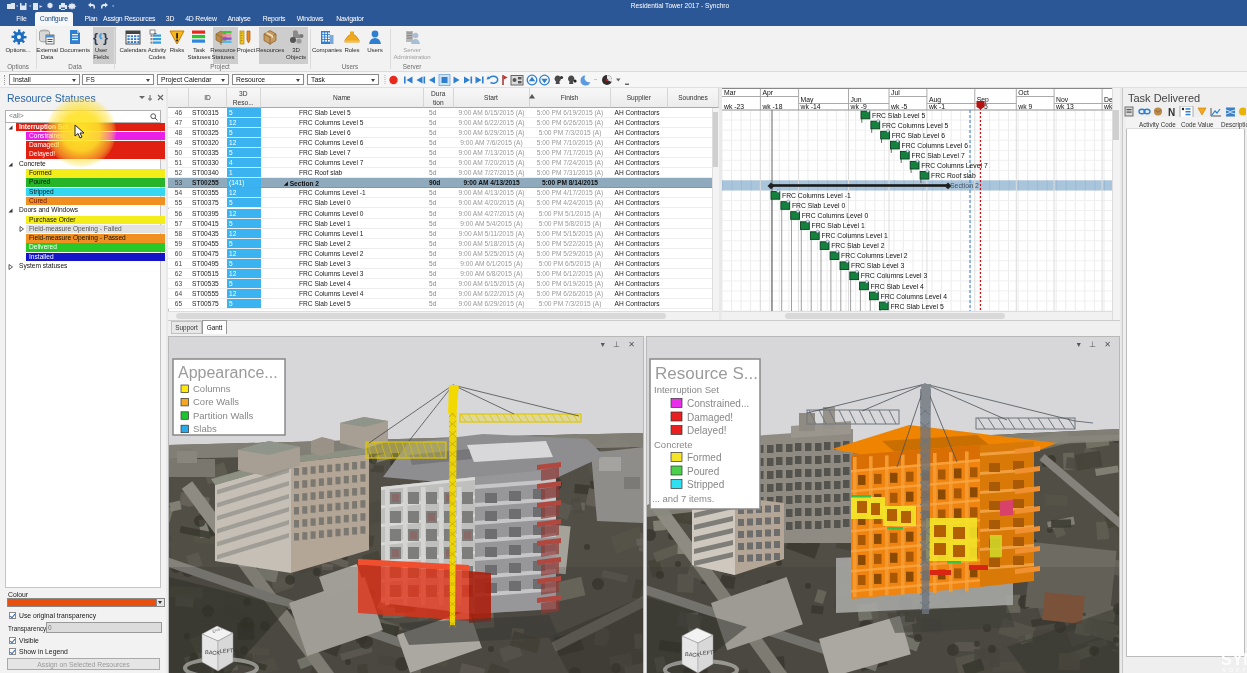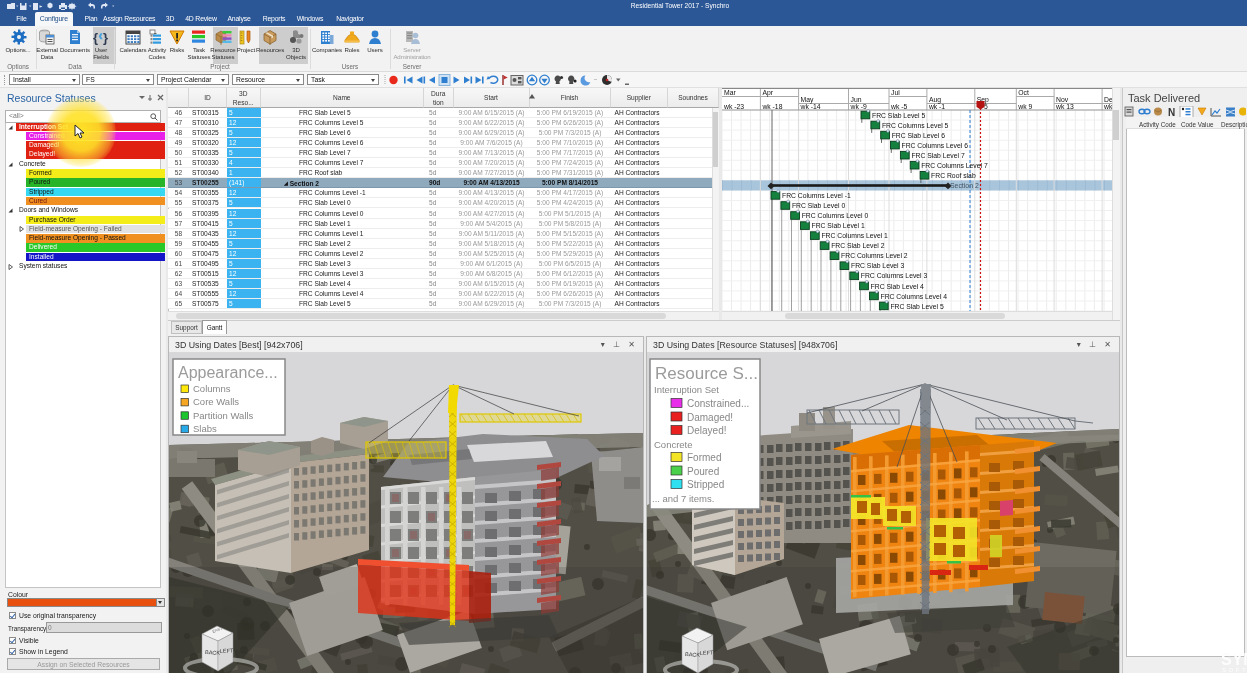--- a/index.html
+++ b/index.html
@@ -789,21 +789,20 @@
 <line x1="158.2" y1="221.7" x2="158.2" y2="223" stroke="#777" stroke-width="0.7"></line>
       <rect x="157.4" y="214.1" width="8.8" height="7.6" fill="#15813f" stroke="#0a3c1e" stroke-width="0.9"></rect>
       <circle cx="164.6" cy="213.8" r="1.4" fill="#d8eef8" stroke="#557" stroke-width="0.4"></circle>
       <text x="168.4" y="220.5" font-size="6.8" fill="#111">FRC Slab Level 5</text>
 </svg>
 <div class="abs" style="left:722px;top:311px;width:390px;height:9px;background:#f1f1f1;border-top:1px solid #ddd"></div>
 <div class="abs" style="left:785px;top:312.5px;width:220px;height:6px;background:#d9d9d9;border-radius:3px"></div>
 <div class="abs" style="left:1112px;top:88px;width:8px;height:232px;background:#f3f3f3;border-left:1px solid #ddd"></div>
 <div class="abs" style="left:1113px;top:110px;width:6px;height:30px;background:#cfcfcf"></div>
 <div class="abs" style="left:168px;top:336px;width:476px;height:337px;background:#d7d7d9;border:1px solid #b8b8b8">
-<div class="w3dh">3D Using Dates [Best] [942x706]</div>
 <svg class="abs" style="left:0;top:16px" width="474" height="321" viewBox="0 16 474 321">
 <defs>
           <clipPath id="gndL">
             <polygon points="0,108 160,104 300,100 474,96 474,337 0,337"></polygon>
           </clipPath>
         </defs>
 <g clip-path="url(#gndL)">
 <rect x="0" y="90" width="474" height="250" fill="#504e45"></rect>
 <rect x="140" y="131" width="25" height="7" fill="#787568" transform="rotate(-18 140 131)" opacity="0.85"></rect>
           <rect x="268" y="315" width="14" height="7" fill="#3a382f" transform="rotate(-19 268 315)" opacity="0.85"></rect>
@@ -1305,21 +1304,20 @@
 <polygon points="33,297 48,289 64,296 49,304" fill="#f2f2f2" stroke="#999" stroke-width="0.5"></polygon>
 <polygon points="33,297 49,304 49,334 33,325" fill="#e6e6e6" stroke="#999" stroke-width="0.5"></polygon>
 <polygon points="49,304 64,296 64,325 49,334" fill="#d8d8d8" stroke="#999" stroke-width="0.5"></polygon>
 <text x="36" y="317" font-size="5.5" fill="#333" transform="rotate(3 36 317)">BACK</text>
 <text x="51" y="316" font-size="5.5" fill="#333" transform="rotate(-3 51 316)">LEFT</text>
 <text x="44" y="296" font-size="4" fill="#777" transform="rotate(-20 44 296)">EAST</text>
 </svg>
 <div class="wicons">▾ ⊥ ✕</div>
 </div>
 <div class="abs" style="left:646px;top:336px;width:474px;height:337px;background:#d7d7d9;border:1px solid #b8b8b8">
-<div class="w3dh">3D Using Dates [Resource Statuses] [948x706]</div>
 <svg class="abs" style="left:0;top:16px" width="472" height="321" viewBox="0 16 472 321">
 <defs>
           <clipPath id="gndR">
             <polygon points="0,168 90,158 140,128 260,102 472,92 472,337 0,337"></polygon>
           </clipPath>
         </defs>
 <g clip-path="url(#gndR)">
 <rect x="0" y="90" width="472" height="250" fill="#504e45"></rect>
 <rect x="107" y="261" width="26" height="18" fill="#4c4a42" transform="rotate(7 107 261)" opacity="0.85"></rect>
           <rect x="308" y="305" width="25" height="9" fill="#66635a" transform="rotate(1 308 305)" opacity="0.85"></rect>

